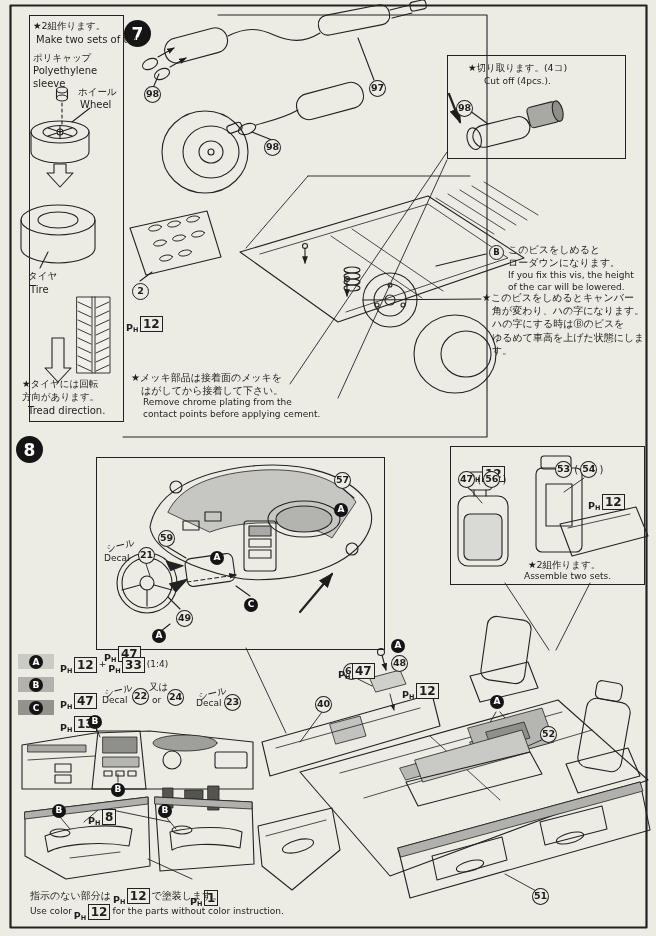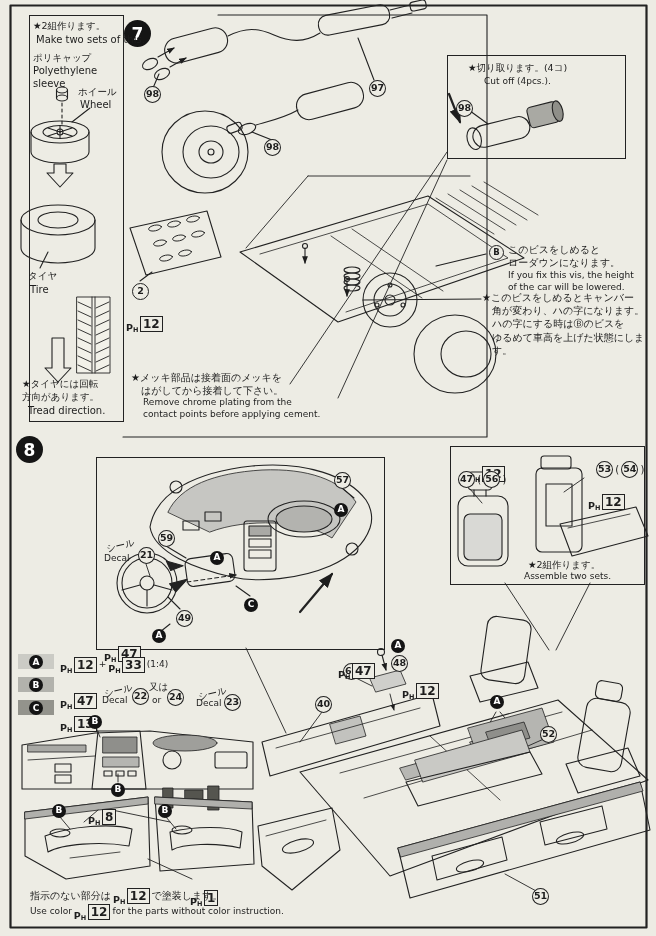--- a/index.html
+++ b/index.html
@@ -333,21 +333,21 @@
 <div class="lbl" style="left:468px;top:453px">
   <span class="ph">
         <span>P</span>
         <sub>H</sub>
         <span class="n">12</span>
       </span>
 </div>
 <div class="lbl row" style="left:458px;top:471px">
   <span class="circ">47</span><span>(</span><span class="circ">56</span><span>)</span>
 </div>
-<div class="lbl row" style="left:596px;top:461px">
+<div class="lbl row" style="left:555px;top:461px">
   <span class="circ">53</span><span>(</span><span class="circ">54</span><span>)</span>
 </div>
 <div class="lbl" style="left:588px;top:481px">
   <span class="ph">
         <span>P</span>
         <sub>H</sub>
         <span class="n">12</span>
       </span>
 </div>
 <div class="lbl s95" style="left:528px;top:559px">★2組作ります。</div>

